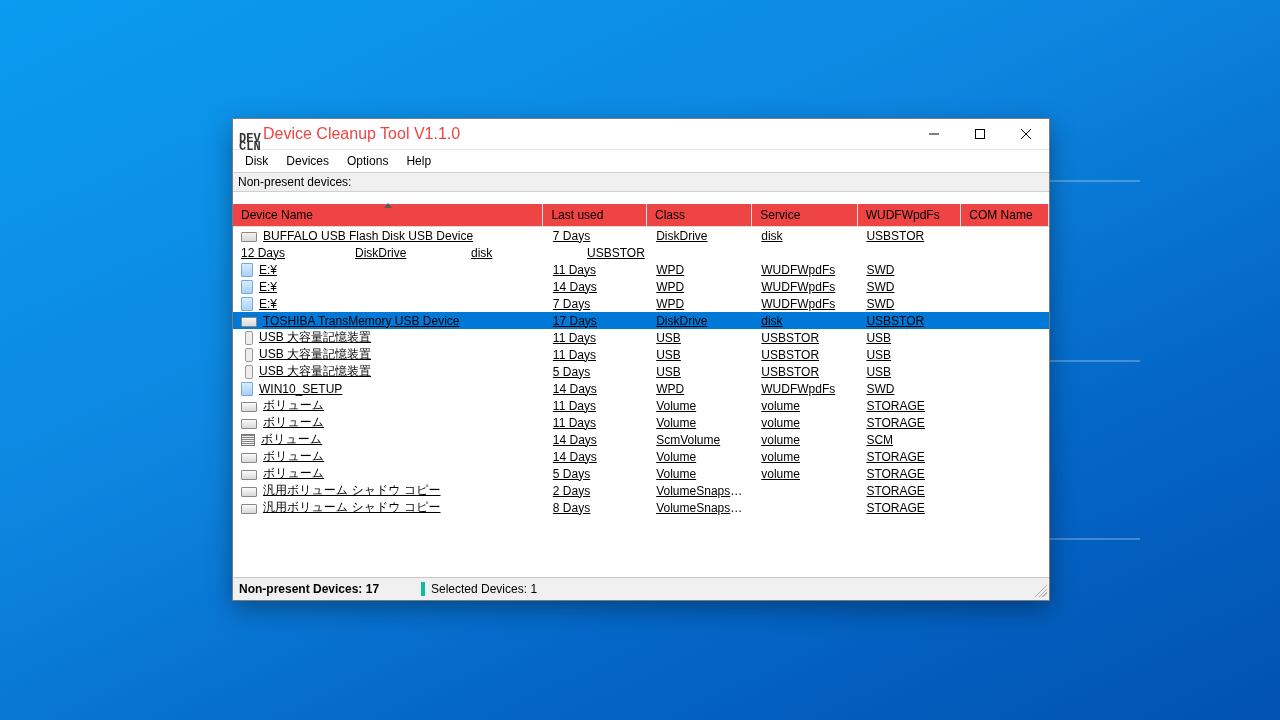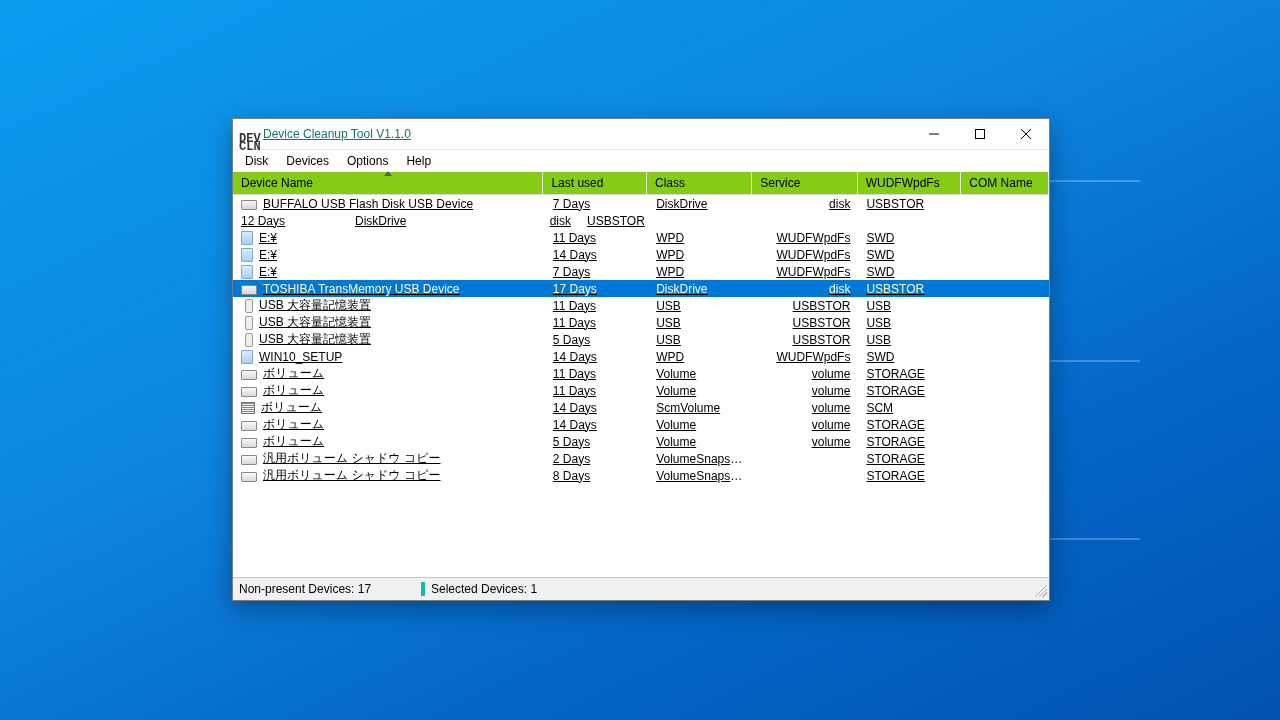--- a/index.html
+++ b/index.html
@@ -61,23 +61,22 @@
     margin: 17px 4px 0 6px;
     font-family: "Courier New", monospace;
     font-size: 12px;
     line-height: 8px;
     font-weight: bold;
     color: #333;
     white-space: pre;
   }
   .titlebar .title {
     flex: 1;
-    color: #0f766e;
-    font-size: 12px;
-    text-decoration: underline;
+    color: #ef4444;
+    font-size: 16px;
   }
   .titlebar .btns { display: flex; height: 100%; }
   .titlebar .wbtn {
     width: 46px;
     display: flex;
     align-items: center;
     justify-content: center;
     color: #000;
   }
   .titlebar .wbtn svg { width: 10px; height: 10px; stroke: #000; stroke-width: 1; fill: none; }
@@ -102,22 +101,23 @@
     border-bottom: 1px solid #d0d0d0;
     padding: 0 5px;
     display: flex;
     align-items: center;
     color: #000;
   }
 
   .headers {
     height: 22px;
     display: flex;
-    background: #84cc16;
+    background: #ef4444;
     border-bottom: 1px solid #d9d9d9;
+    margin-top: 12px;
   }
   .headers .hcell {
     border-right: 1px solid #e3e3e3;
     padding: 0 8px;
     display: flex;
     align-items: center;
     color: #000;
     position: relative;
   }
   .headers .sort-caret {
@@ -139,31 +139,31 @@
   }
   .row {
     height: 17px;
     display: flex;
     align-items: center;
     color: #000;
     white-space: nowrap;
   }
   .row.selected {
     background: #0078d7;
-    color: #fef9c3;
+    color: #000000;
   }
   .cell {
     padding: 0 8px;
     overflow: hidden;
     text-overflow: ellipsis;
   }
   .col0 { width: 332px; display:flex; align-items:center; }
   .col1 { width: 98px; }
   .col2 { width: 100px; }
-  .col3 { width: 100px; text-align: right; }
+  .col3 { width: 100px; }
   .col4 { width: 98px; }
   .col5 { width: 80px; }
 
   .dev-icon {
     width: 14px;
     height: 12px;
     margin-right: 6px;
     flex: 0 0 auto;
     display: inline-block;
   }
@@ -177,21 +177,21 @@
     height: 22px;
     background: #f0f0f0;
     border-top: 1px solid #c8c8c8;
     display: flex;
     align-items: center;
     color: #000;
   }
   .statusbar .scell {
     padding: 0 6px;
   }
-  .statusbar .scell.first { width: 176px; border-right: 4px solid #14b8a6; }
+  .statusbar .scell.first { width: 176px; border-right: 4px solid #14b8a6; font-weight: bold; }
   .statusbar .grip {
     margin-left: auto;
     width: 16px; height: 16px;
     margin-right: 2px; margin-bottom: 0;
     background:
       linear-gradient(135deg, transparent 60%, #b0b0b0 60%, #b0b0b0 64%, transparent 64%),
       linear-gradient(135deg, transparent 72%, #b0b0b0 72%, #b0b0b0 76%, transparent 76%),
       linear-gradient(135deg, transparent 84%, #b0b0b0 84%, #b0b0b0 88%, transparent 88%);
   }
 </style>
@@ -233,20 +233,21 @@
       </div>
     </div>
 
     <div class="menubar">
       <div class="mitem">Disk</div>
       <div class="mitem">Devices</div>
       <div class="mitem">Options</div>
       <div class="mitem">Help</div>
     </div>
 
+    <div class="label-bar">Non-present devices:</div>
 
     <div class="headers">
       <div class="hcell col0">
         <span class="sort-caret"></span>
         <span>Device Name</span>
       </div>
       <div class="hcell col1">Last used</div>
       <div class="hcell col2">Class</div>
       <div class="hcell col3">Service</div>
       <div class="hcell col4">WUDFWpdFs</div>

